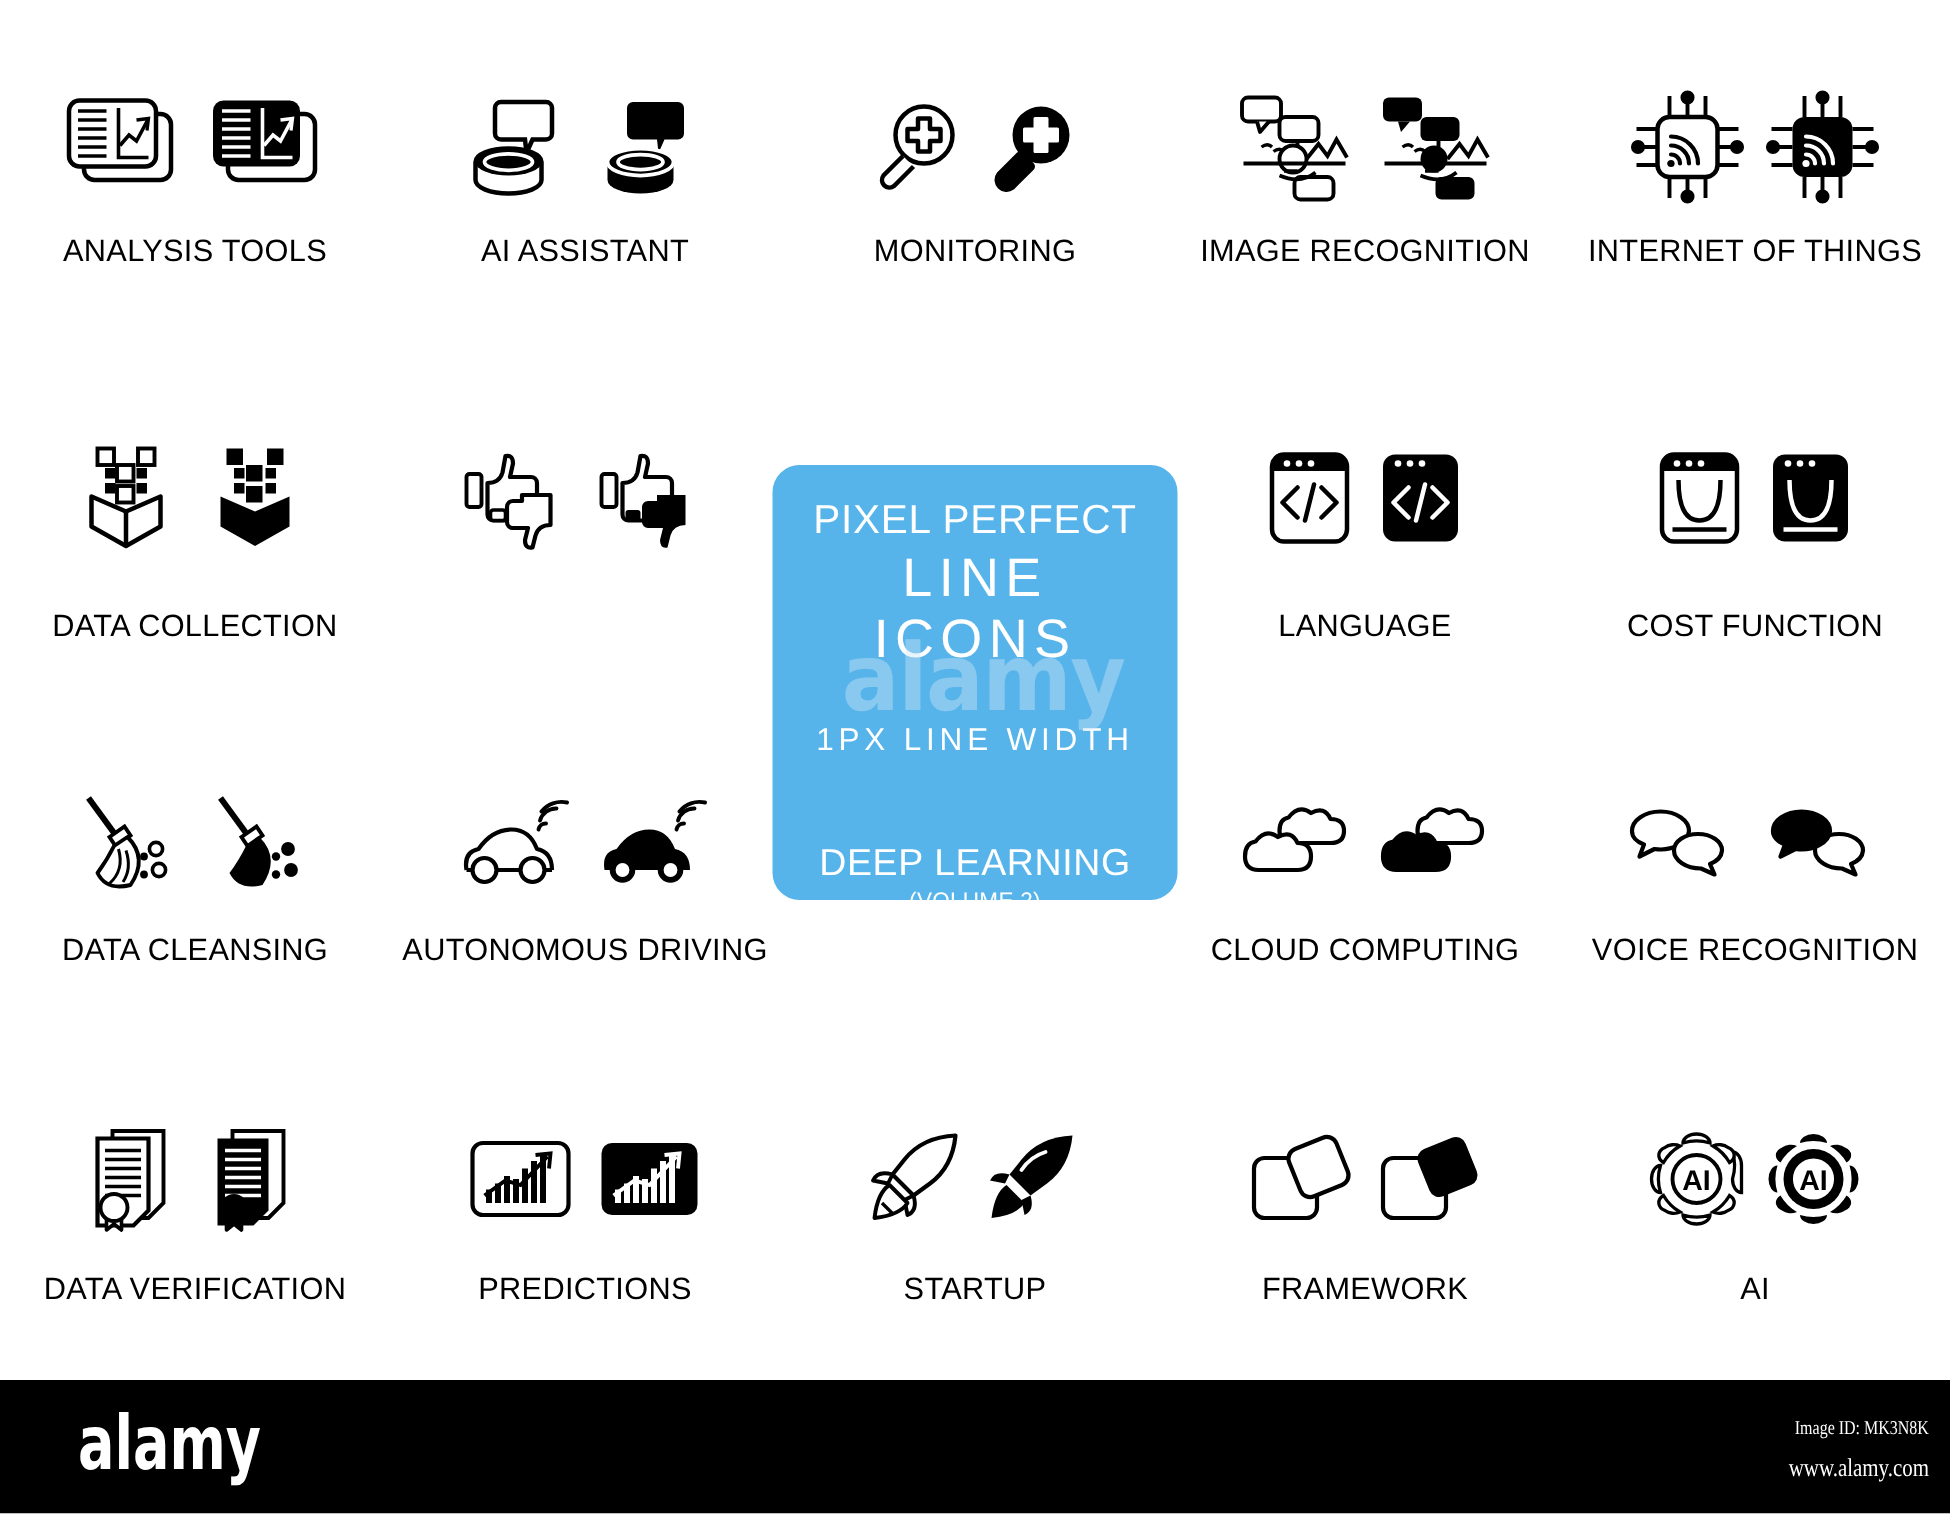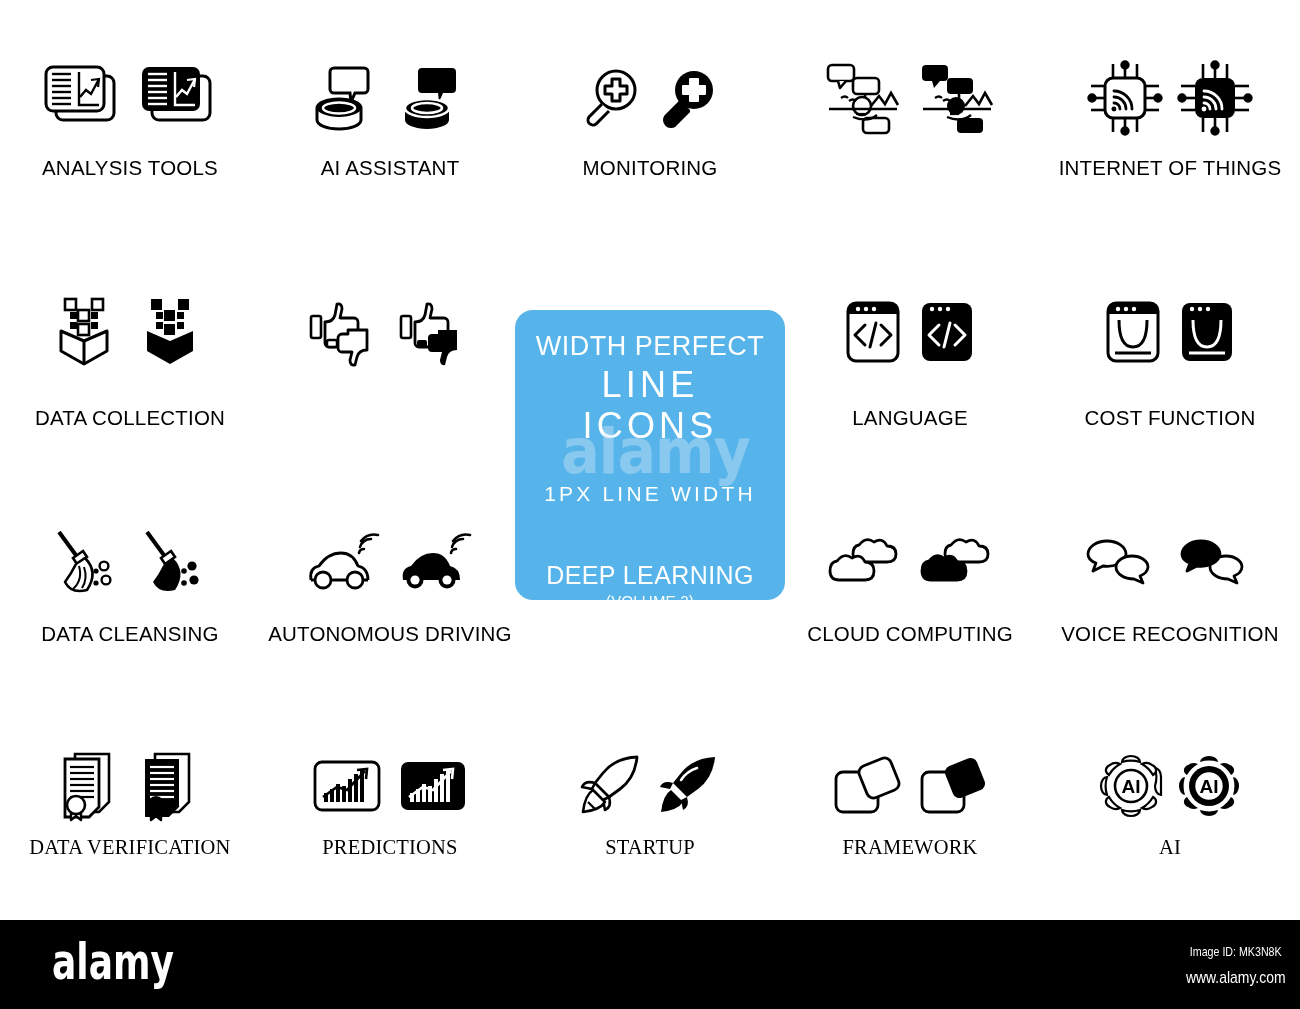--- a/index.html
+++ b/index.html
@@ -53,21 +53,21 @@
     font-weight: 400;
   }
   
   .r1 .cell-icons { margin-top: 52px; }
   .r1 .cell-label { margin-top: 12px; }
   .r2 .cell-icons { margin-top: 58px; }
   .r2 .cell-label { margin-top: 28px; }
   .r3 .cell-icons { margin-top: 58px; }
   .r3 .cell-label { margin-top: 12px; }
   .r4 .cell-icons { margin-top: 48px; }
-  .r4 .cell-label { margin-top: 4px; font-family: Liberation Serif, serif; }
+  .r4 .cell-label { margin-top: 16px; }
 
   .icon-svg { display: block; }
 
   
   .promo {
     position: absolute;
     left: 515px;
     top: 310px;
     width: 270px;
     height: 290px;
@@ -161,22 +161,22 @@
     line-height: 1;
     color: #ffffff;
     transform: scaleX(0.72);
     transform-origin: left top;
     letter-spacing: 0px;
   }
   .footer-right {
     position: absolute;
     right: 14px;
     top: 24px;
-    text-align: center;
-    font-family: Liberation Sans, sans-serif;
+    text-align: right;
+    font-family: Liberation Serif, serif;
   }
   .footer-id {
     font-size: 13px;
     transform: scaleX(0.82);
     transform-origin: right center;
     letter-spacing: 0px;
   }
   .footer-url {
     font-size: 17px;
     margin-top: 9px;
@@ -285,20 +285,21 @@
           <rect x="40" y="58" width="26" height="15" rx="4" fill="#000"></rect>
           <circle cx="39" cy="46" r="9" fill="#000"></circle>
           <line x1="6" y1="49" x2="74" y2="49" stroke="#000" stroke-width="2.6"></line>
           <polyline points="48,46 56,36 62,44 68,33 75,45" fill="none" stroke="#000" stroke-width="2.6"></polyline>
           <path d="M18 38 q4 -3 7 0" fill="none" stroke="#000" stroke-width="2.2"></path>
           <path d="M26 41 q4 -3 7 0" fill="none" stroke="#000" stroke-width="2.2"></path>
           <path d="M30 57 q14 6 24 -2" fill="none" stroke="#000" stroke-width="2.4"></path>
           <line x1="33" y1="54" x2="42" y2="54" stroke="#000" stroke-width="2.2"></line>
         </svg>
       </div>
+      <div class="cell-label">IMAGE RECOGNITION</div>
     </div>
 
     <div class="cell r1">
       <div class="cell-icons">
         <svg class="icon-svg" width="76" height="76" viewBox="0 0 76 76">
           <g stroke="#000" stroke-width="2.6" fill="none">
             <line x1="26" y1="4" x2="26" y2="18"></line>
             <line x1="38" y1="8" x2="38" y2="18"></line>
               <circle cx="38" cy="5" r="3.4" fill="#000"></circle>
             <line x1="50" y1="4" x2="50" y2="18"></line>
@@ -682,21 +683,21 @@
           <circle cx="32" cy="32" r="15" fill="#fff" stroke="#000" stroke-width="2.6"></circle>
           <text x="32" y="39" text-anchor="middle" font-family="Liberation Sans, sans-serif" font-size="19" font-weight="bold" fill="#000">AI</text>
         </svg>
       </div>
       <div class="cell-label">AI</div>
     </div>
 
   </div>
 
   <div class="promo">
-    <div class="promo-l1">WIDTH PERFECT</div>
+    <div class="promo-l1">PIXEL PERFECT</div>
     <div class="promo-l2">LINE ICONS</div>
     <div class="promo-rule"></div>
     <div class="promo-l3">1PX LINE WIDTH</div>
     <div class="promo-rule"></div>
     <div class="promo-l4">DEEP LEARNING</div>
     <div class="promo-l5">(VOLUME 2)</div>
   </div>
 
   <div class="wm-center">
     <span>alamy</span>

